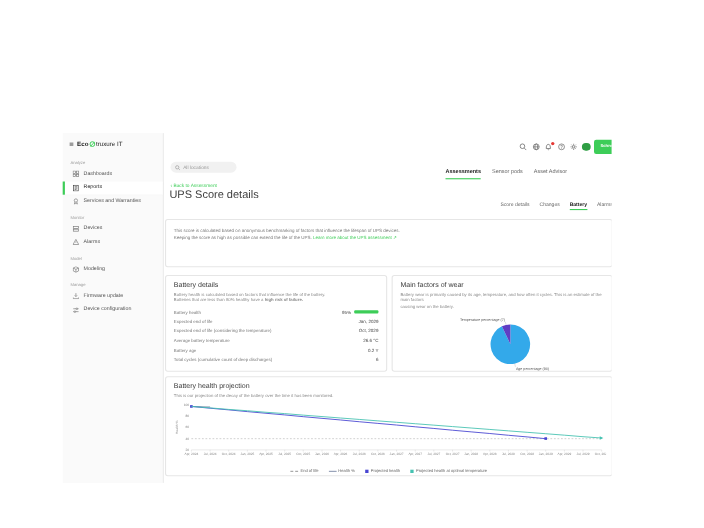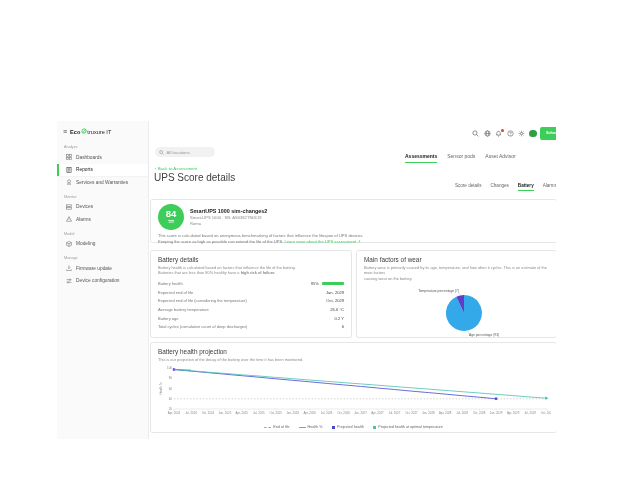--- a/index.html
+++ b/index.html
@@ -211,31 +211,20 @@
   <h1 class="page-title">UPS Score details</h1>
 
   <div class="subtabs">
     <span class="subtab">Score details</span>
     <span class="subtab">Changes</span>
     <span class="subtab active">Battery</span>
     <span class="subtab">Alarms</span>
   </div>
 
   <section class="card score-card">
-    <div class="score-row">
-      <div class="score-circle">
-        <span class="score-val">84</span>
-        <span class="score-max">100</span>
-      </div>
-      <div class="score-info">
-        <h3>SmartUPS 1000 sim-changes2</h3>
-        <div>Smart-UPS 1000 · SN: AS0382TN0619</div>
-        <div>Roma</div>
-      </div>
-    </div>
     <p class="score-desc">
       <span>This score is calculated based on anonymous benchmarking of factors that influence the lifespan of UPS devices.</span><br>
       <span>Keeping the score as high as possible can extend the life of the UPS. </span><span class="learn">Learn more about the UPS assessment ↗</span>
     </p>
   </section>
 
   <section class="card battery-card">
     <h2>Battery details</h2>
     <p class="sub">
       <span>Battery health is calculated based on factors that influence the life of the battery.</span><br>

